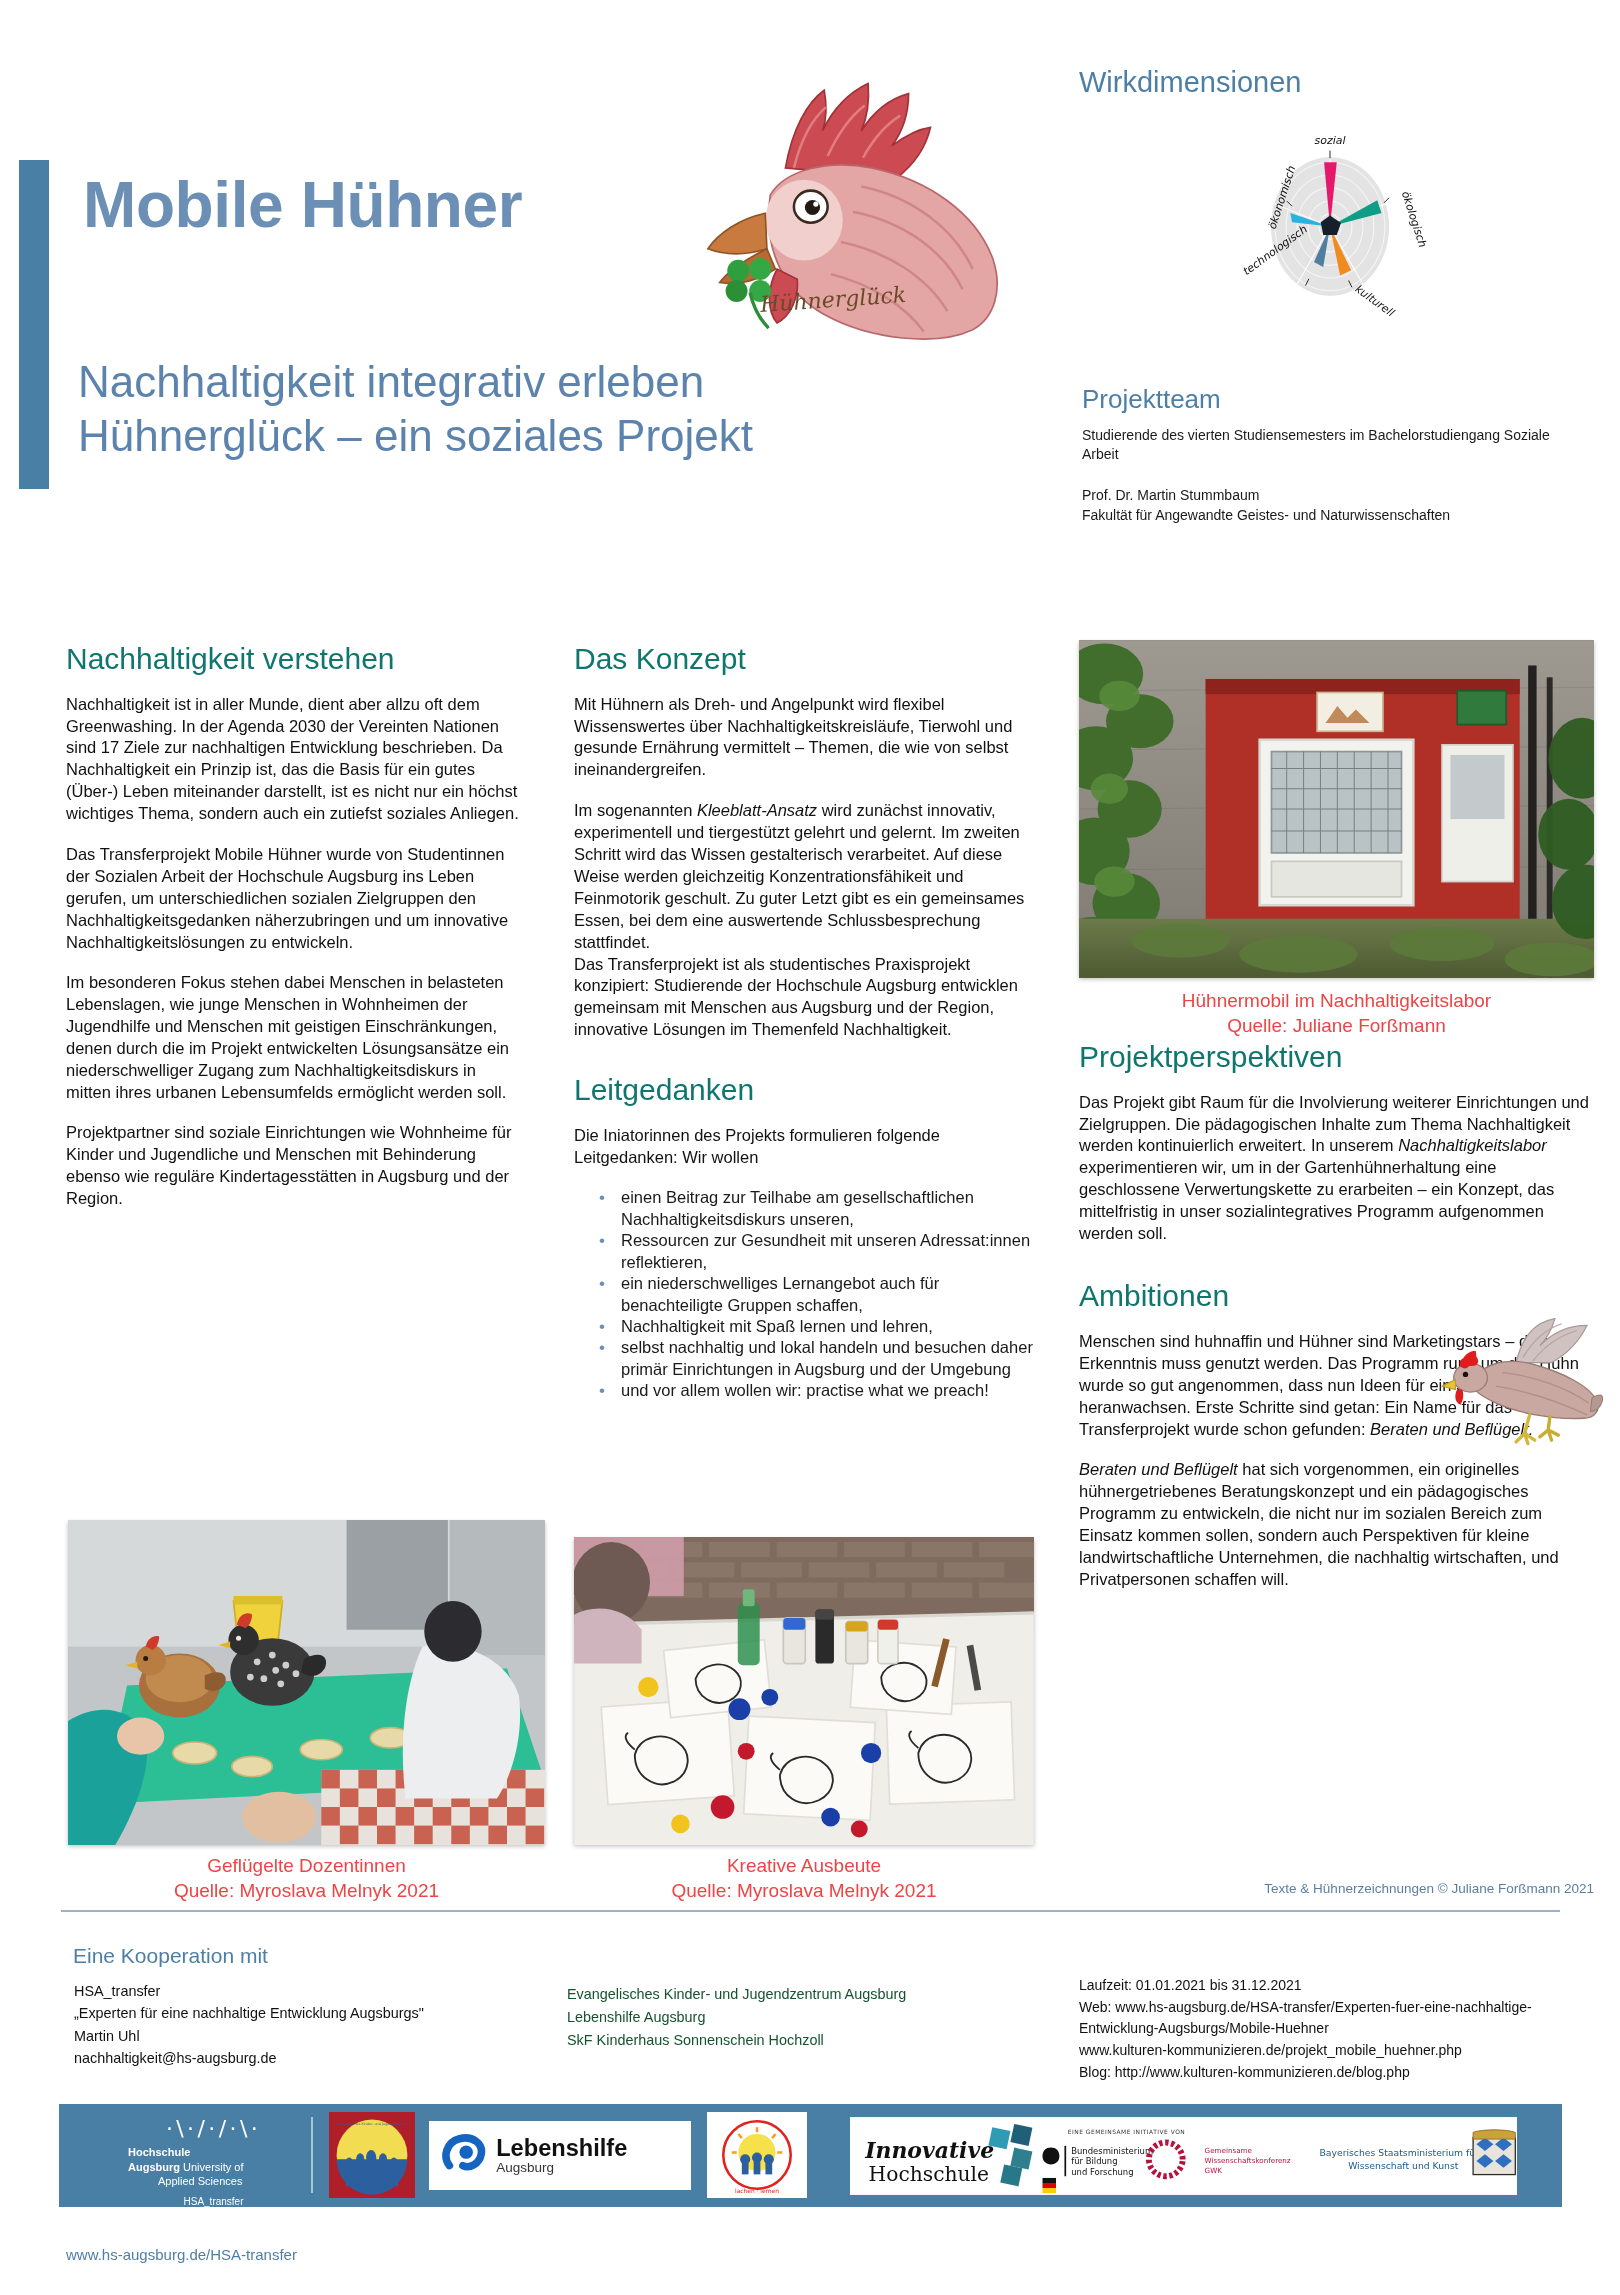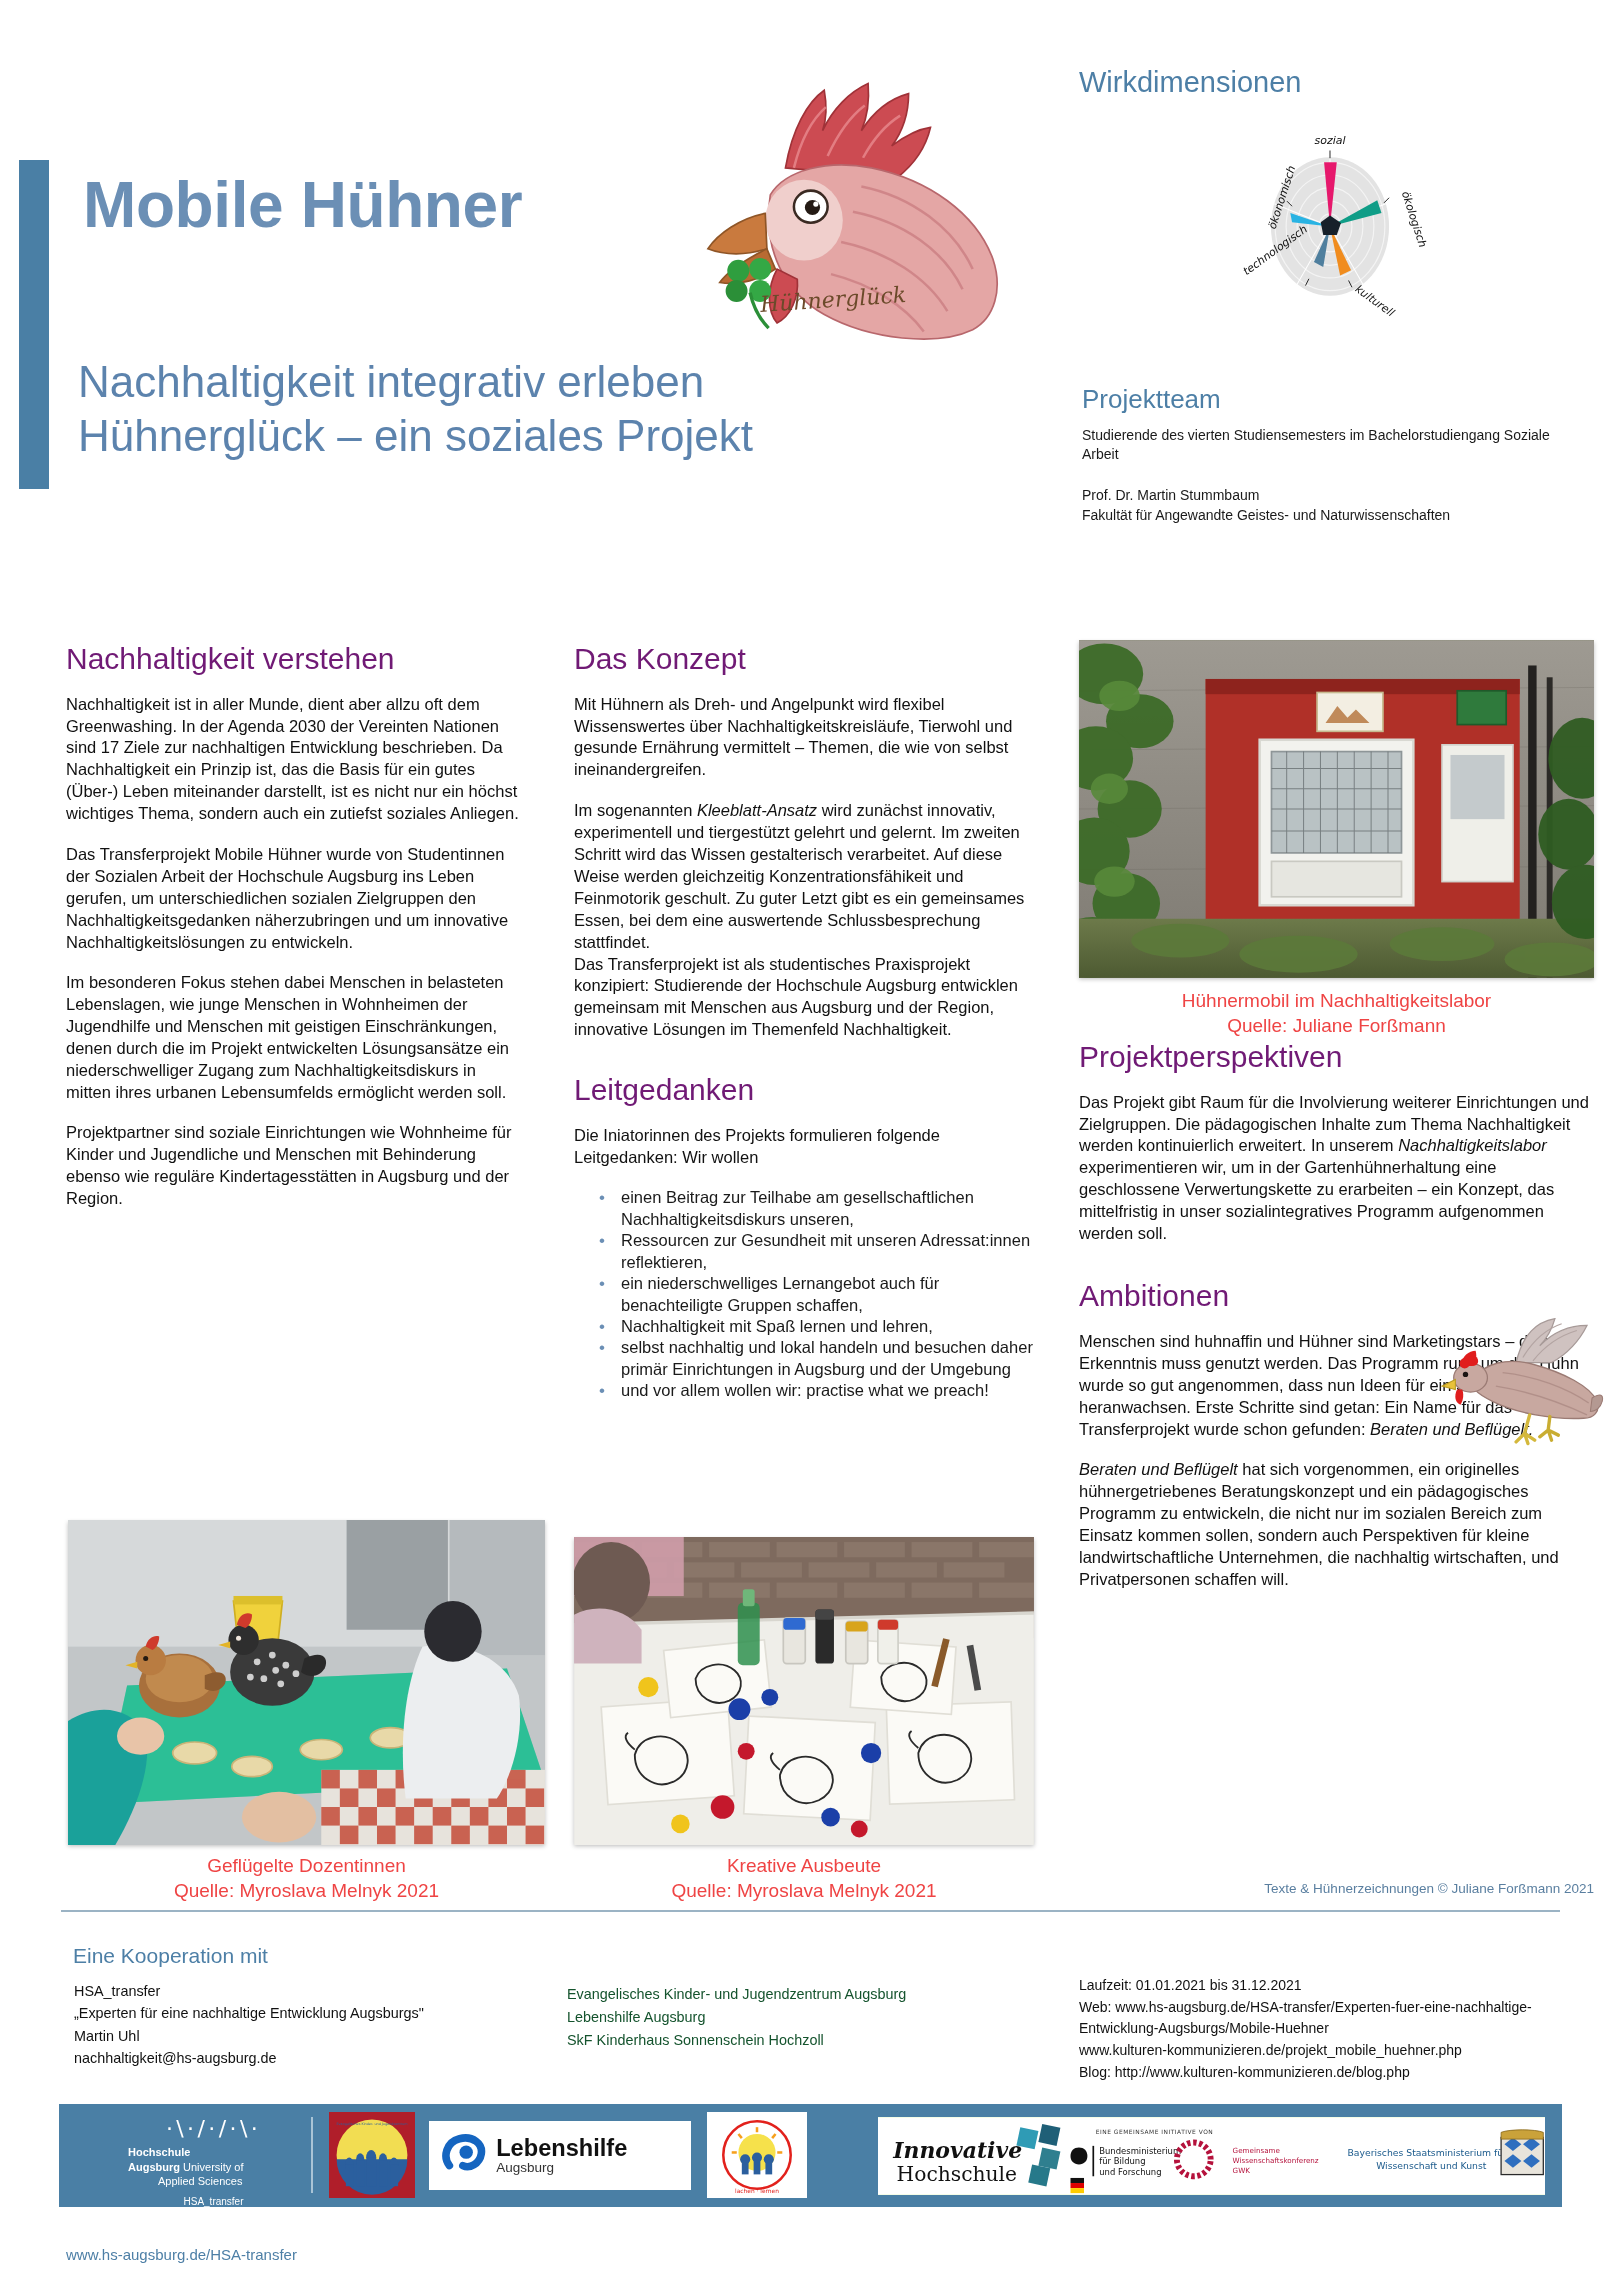--- a/index.html
+++ b/index.html
@@ -31,21 +31,21 @@
   #team-body{position:absolute;left:1082px;top:426px;width:494px;font-size:14px;line-height:1.35;color:#1a1a1a;}
   #team-body p{margin:0 0 8.4px 0;}
   #team-body p.gap{margin-top:22px;}
 
   
   .col{position:absolute;top:642px;}
   #col1{left:66px;width:456px;}
   #col2{left:574px;width:460px;}
   #col3{left:1079px;width:515px;}
 
-  h2.sec{font-size:30px;color:#701a75;font-weight:400;margin:0 0 18.6px 0;line-height:1.1;}
+  h2.sec{font-size:30px;color:#0f766e;font-weight:400;margin:0 0 18.6px 0;line-height:1.1;}
   p.body{font-size:16.5px;line-height:1.33;margin:0 0 18.6px 0;color:#111;}
   p.body:last-child{margin-bottom:0;}
   .tight{margin-bottom:0;}
   em{font-style:italic;margin-top:20px;}
 
   ul.leit{margin:0;padding:0 0 0 25px;list-style:none;}
   ul.leit li{font-size:16.5px;line-height:1.3;margin:0 0 0 0;position:relative;padding-left:22px;}
   ul.leit li:before{content:"\2022";position:absolute;left:0;top:0;color:#6b8fb5;font-size:17px;}
 
   
@@ -83,21 +83,21 @@
   #hsa-logo{position:absolute;left:91px;top:2111px;width:245px;height:89px;color:#fff;text-align:center;}
   #hsa-mark{font-size:22px;letter-spacing:3.4px;line-height:1;margin-top:6.8px;font-family:"DejaVu Sans",sans-serif;}
   #hsa-name{font-size:11px;line-height:1.35;margin-top:5px;text-align:left;padding-left:37px;}
   #hsa-name b{font-weight:bold;}
   #hsa-sub{font-size:10px;margin-top:6.8px;}
   #divider1{position:absolute;left:311px;top:2117px;width:1.7px;height:76px;background:#a9c4d6;}
 
   #skf-logo{position:absolute;left:329px;top:2112px;width:86px;height:86px;}
   #lebenshilfe-box{position:absolute;left:429px;top:2121px;width:262px;height:69px;background:#fff;display:flex;align-items:center;padding-left:11.8px;box-sizing:border-box;}
   #sonnen-box{position:absolute;left:707px;top:2112px;width:100px;height:86px;background:#fff;}
-  #innov-box{position:absolute;left:878px;top:2117px;width:667px;height:78px;background:#bef264;}
+  #innov-box{position:absolute;left:850px;top:2117px;width:667px;height:78px;background:#f0abfc;}
 
   #bottom-url{position:absolute;left:66px;top:2246px;font-size:15px;color:#4d7fa6;}
 </style>
 </head>
 <body>
 
 <div id="header">
 
   <div id="title-bar"></div>
 

